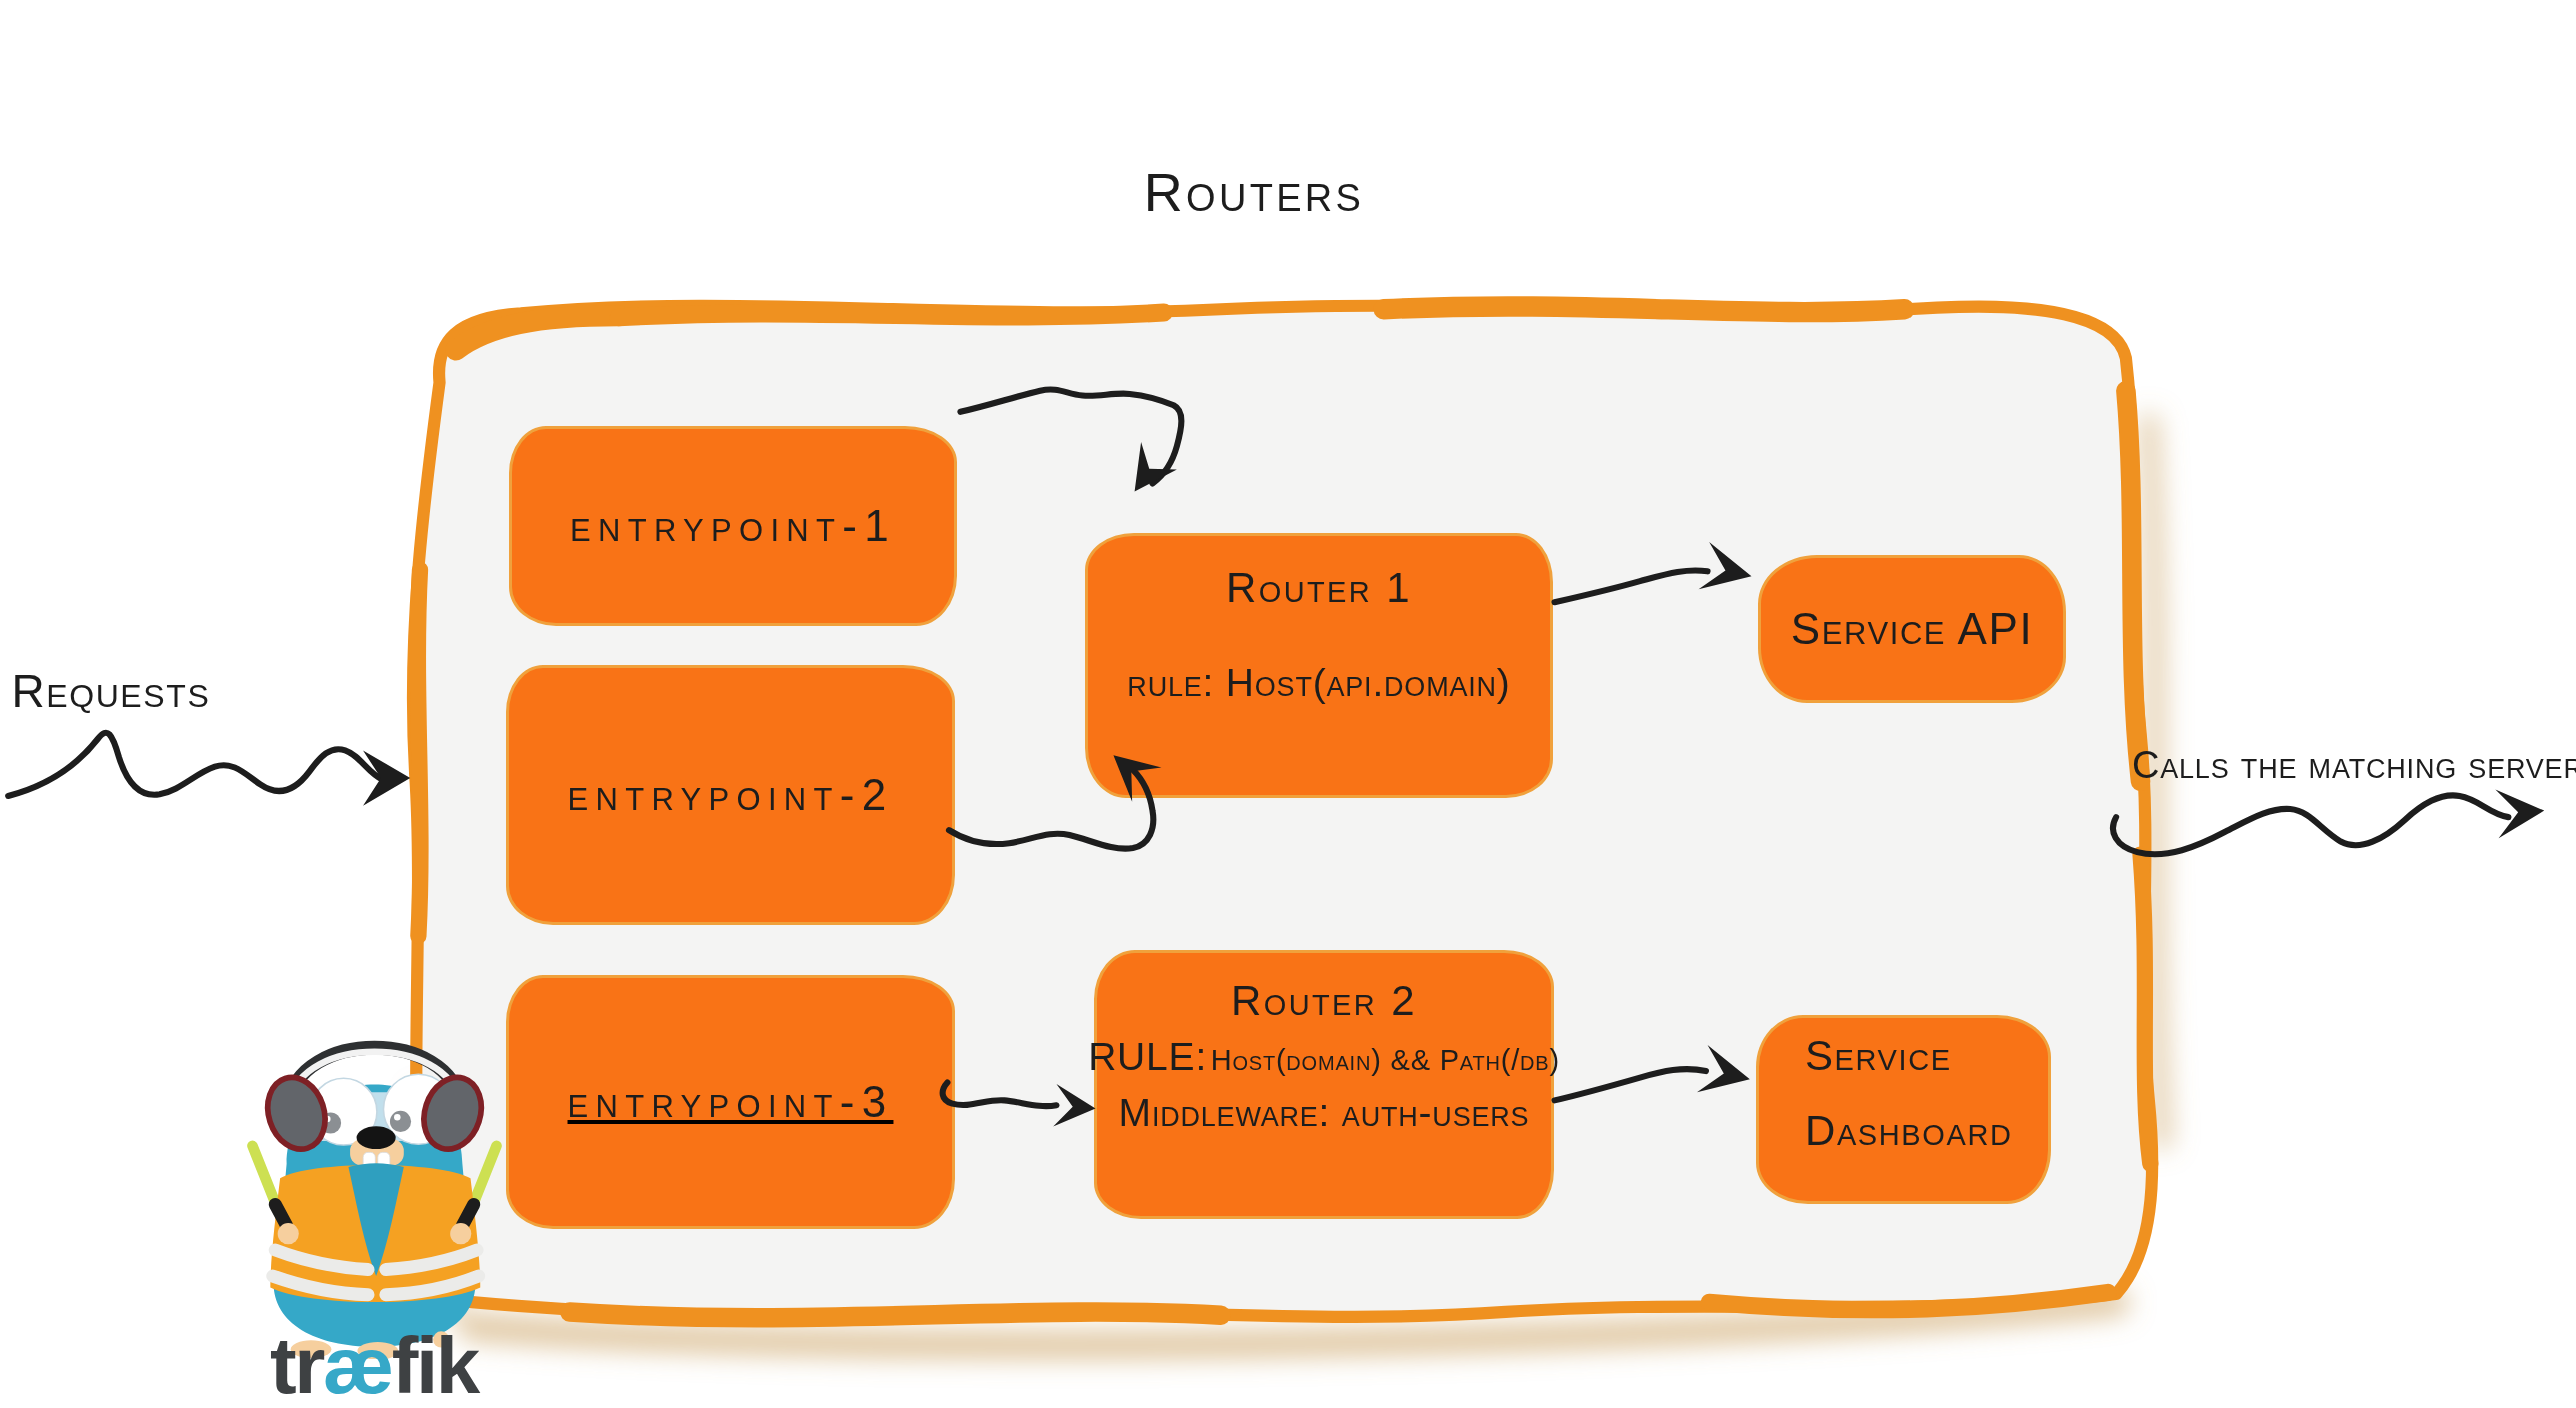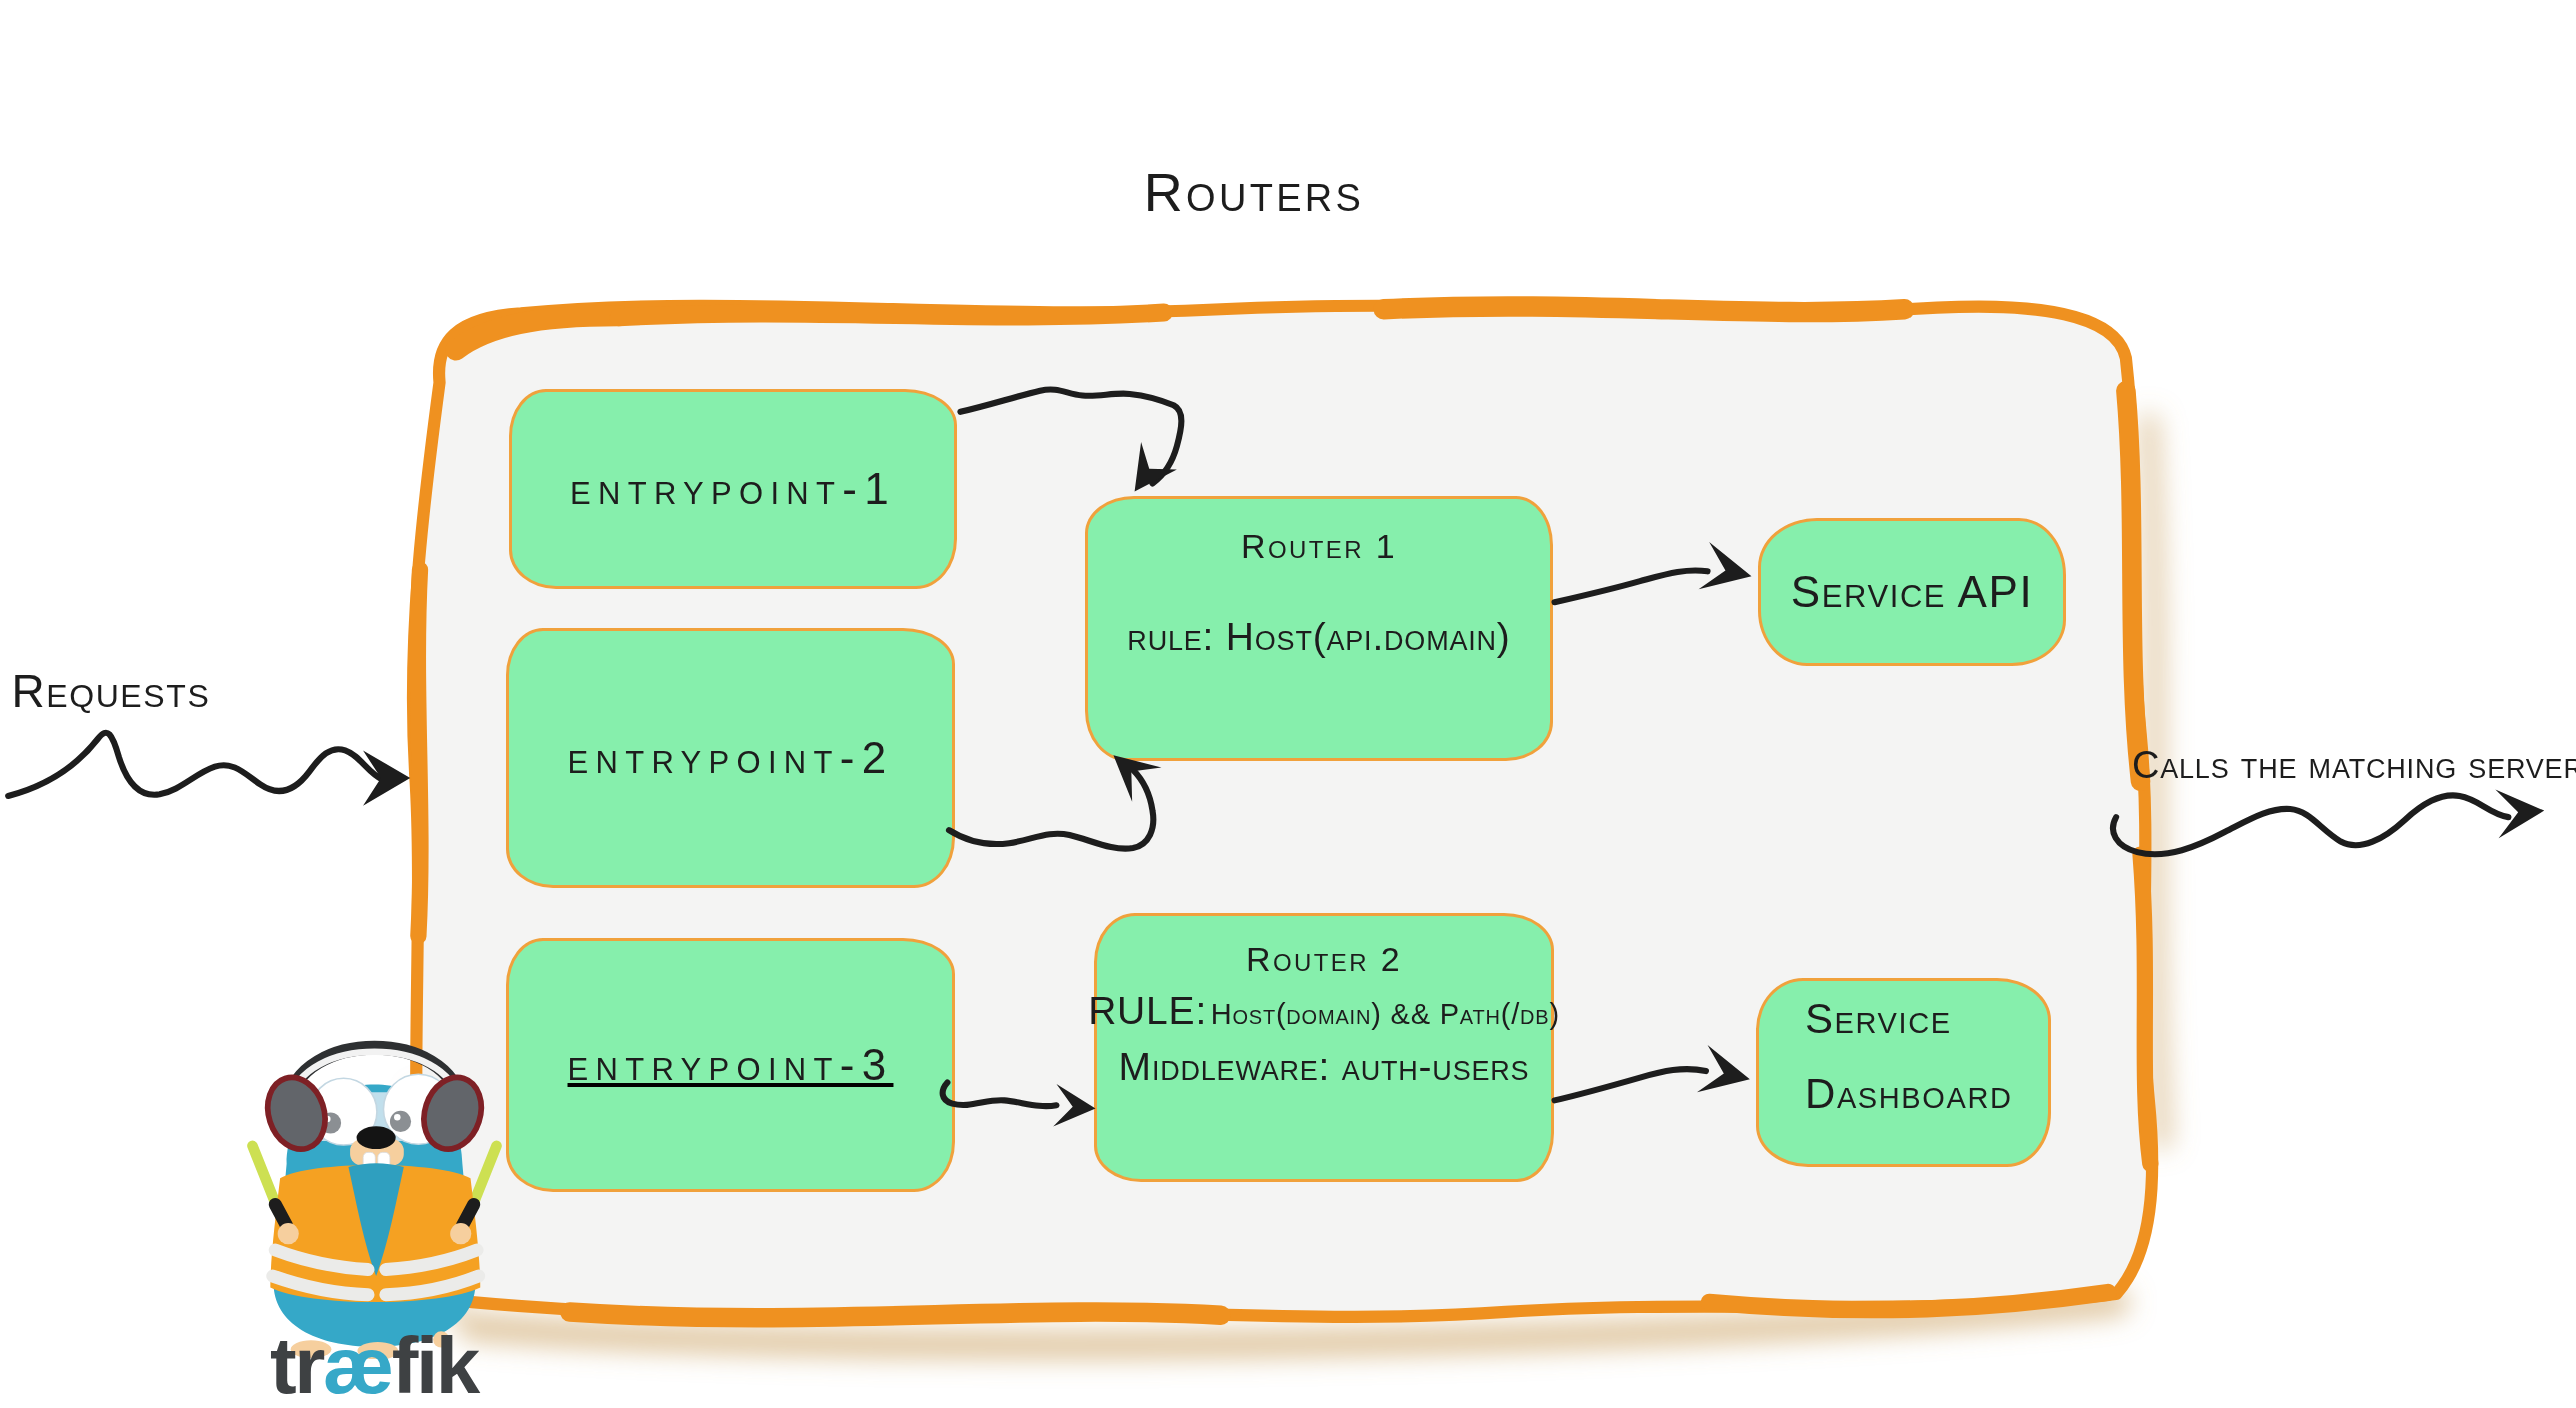--- a/index.html
+++ b/index.html
@@ -10,37 +10,37 @@
   .hand{font-variant:small-caps;color:#1d1d1d;}
   .overlay{position:absolute;left:0;top:0;pointer-events:none;}
   .lbl{position:absolute;white-space:nowrap;}
 
   .page-title{left:1026px;top:161px;width:456px;text-align:center;
     font-size:54px;letter-spacing:3.3px;}
 
   .requests-label{left:11.4px;top:664px;font-size:46px;letter-spacing:1.6px;}
   .calls-label{left:2132px;top:744px;font-size:38px;letter-spacing:0.8px;}
 
-  .box{position:absolute;background:#86efac;border:3.3px solid #f0a13c;
+  .box{position:absolute;background:#f97316;border:3.3px solid #f0a13c;
     display:flex;flex-direction:column;align-items:center;justify-content:center;
-    box-sizing:border-box;}
+    box-sizing:border-box;margin-top:37px;}
   .ep-box{border-radius:37px 52px 41px 47px / 47px 36px 50px 39px;}
   .ep-label{font-size:44px;letter-spacing:7.3px;}
 
   .box-ep1{left:509px;top:389px;width:448px;height:200px;}
   .box-ep2{left:506px;top:628px;width:449px;height:260px;}
   .box-ep3{left:506px;top:938px;width:449px;height:254px;text-decoration:underline;}
 
   .box-r1{left:1085px;top:496px;width:468px;height:265px;
     justify-content:flex-start;padding-top:28px;
     border-radius:49px 37px 47px 41px / 37px 49px 39px 50px;}
   .box-r2{left:1094px;top:913px;width:460px;height:269px;
     justify-content:flex-start;padding-top:24.4px;
     border-radius:41px 50px 37px 47px / 49px 37px 49px 36px;}
-  .router-title{font-size:34px;letter-spacing:2.4px;text-align:right;}
+  .router-title{font-size:42px;letter-spacing:2.4px;text-align:right;}
   .router-rule1{font-size:39px;letter-spacing:0.8px;margin-top:49px;}
   .rule-line{margin-top:9.8px;white-space:nowrap;}
   .rule-label{font-size:39px;letter-spacing:0.8px;}
   .rule-value{font-size:29px;letter-spacing:0.8px;}
   .mw-line{font-size:39px;letter-spacing:0.8px;margin-top:11.4px;}
 
   .box-api{left:1758px;top:518px;width:308px;height:148px;
     border-radius:59px 47px 54px 49px / 49px 57px 46px 55px;}
   .svc-label{font-size:44px;letter-spacing:1.6px;}
   .box-dash{left:1756px;top:978px;width:295px;height:189px;

